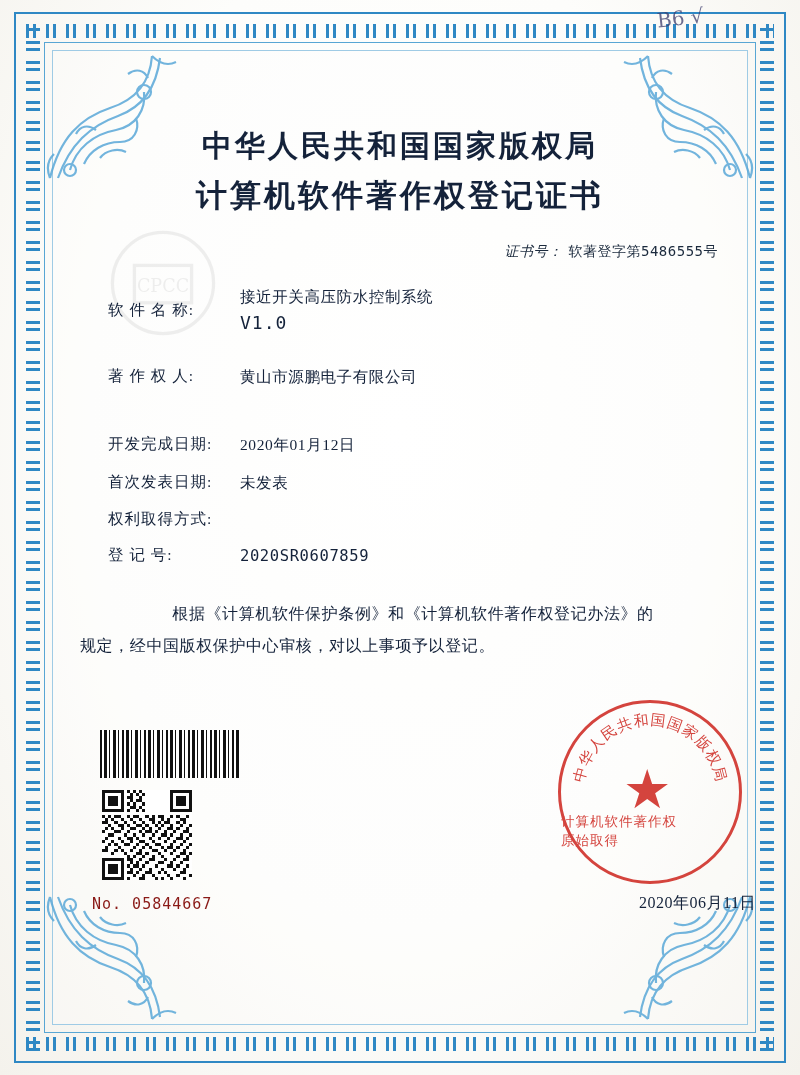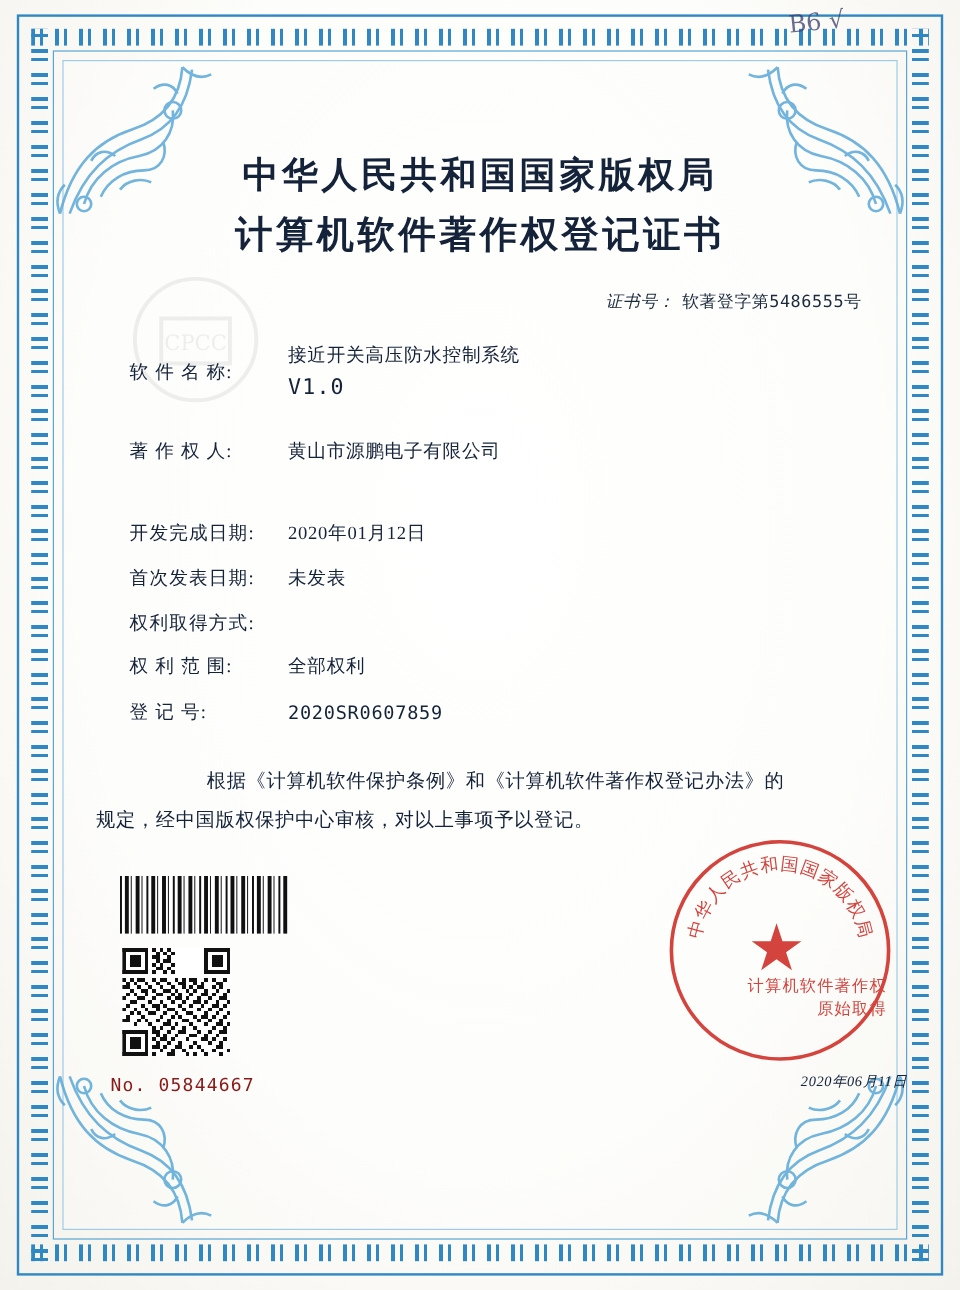--- a/index.html
+++ b/index.html
@@ -175,24 +175,23 @@
     top: 895px;
     font-size: 15px;
     color: #8a1a17;
     font-family: "DejaVu Sans Mono", "Liberation Mono", monospace;
     letter-spacing: 1px;
   }
   .issue-date {
     position: absolute;
     right: 44px;
     top: 893px;
-    font-size: 12px;
+    font-size: 16px;
     color: #14223a;
     letter-spacing: 0.5px;
-    font-style: italic;
   }
 
   
   .seal {
     position: absolute;
     right: 58px;
     top: 700px;
     width: 178px;
     height: 178px;
     border-radius: 50%;
@@ -227,21 +226,21 @@
     font-size: 15px;
     fill: #cf2b24;
     font-family: "DejaVu Serif", "Liberation Serif", serif;
     letter-spacing: 1px;
   }
   .seal .bottom-text {
     position: absolute;
     left: 0;
     right: 0;
     bottom: 30px;
-    text-align: right;
+    text-align: left;
     font-size: 13.5px;
     line-height: 1.45;
     color: #cf2b24;
     font-family: Liberation Sans, sans-serif;
     letter-spacing: 1px;
   }
 
   
   .watermark {
     position: absolute;
@@ -377,24 +376,20 @@
 
       <div class="field tight">
         <span class="lbl">首次发表日期:</span>
         <span class="val">未发表</span>
       </div>
 
       <div class="field tight">
         <span class="lbl">权利取得方式:</span>
       </div>
 
-      <div class="field tight">
-        <span class="lbl">权 利 范 围:</span>
-        <span class="val">全部权利</span>
-      </div>
 
       <div class="field tight">
         <span class="lbl">登 记 号:</span>
         <span class="val mono">2020SR0607859</span>
       </div>
 
     </div>
 
     <div class="statement">
       <p class="indent">根据《计算机软件保护条例》和《计算机软件著作权登记办法》的</p>

